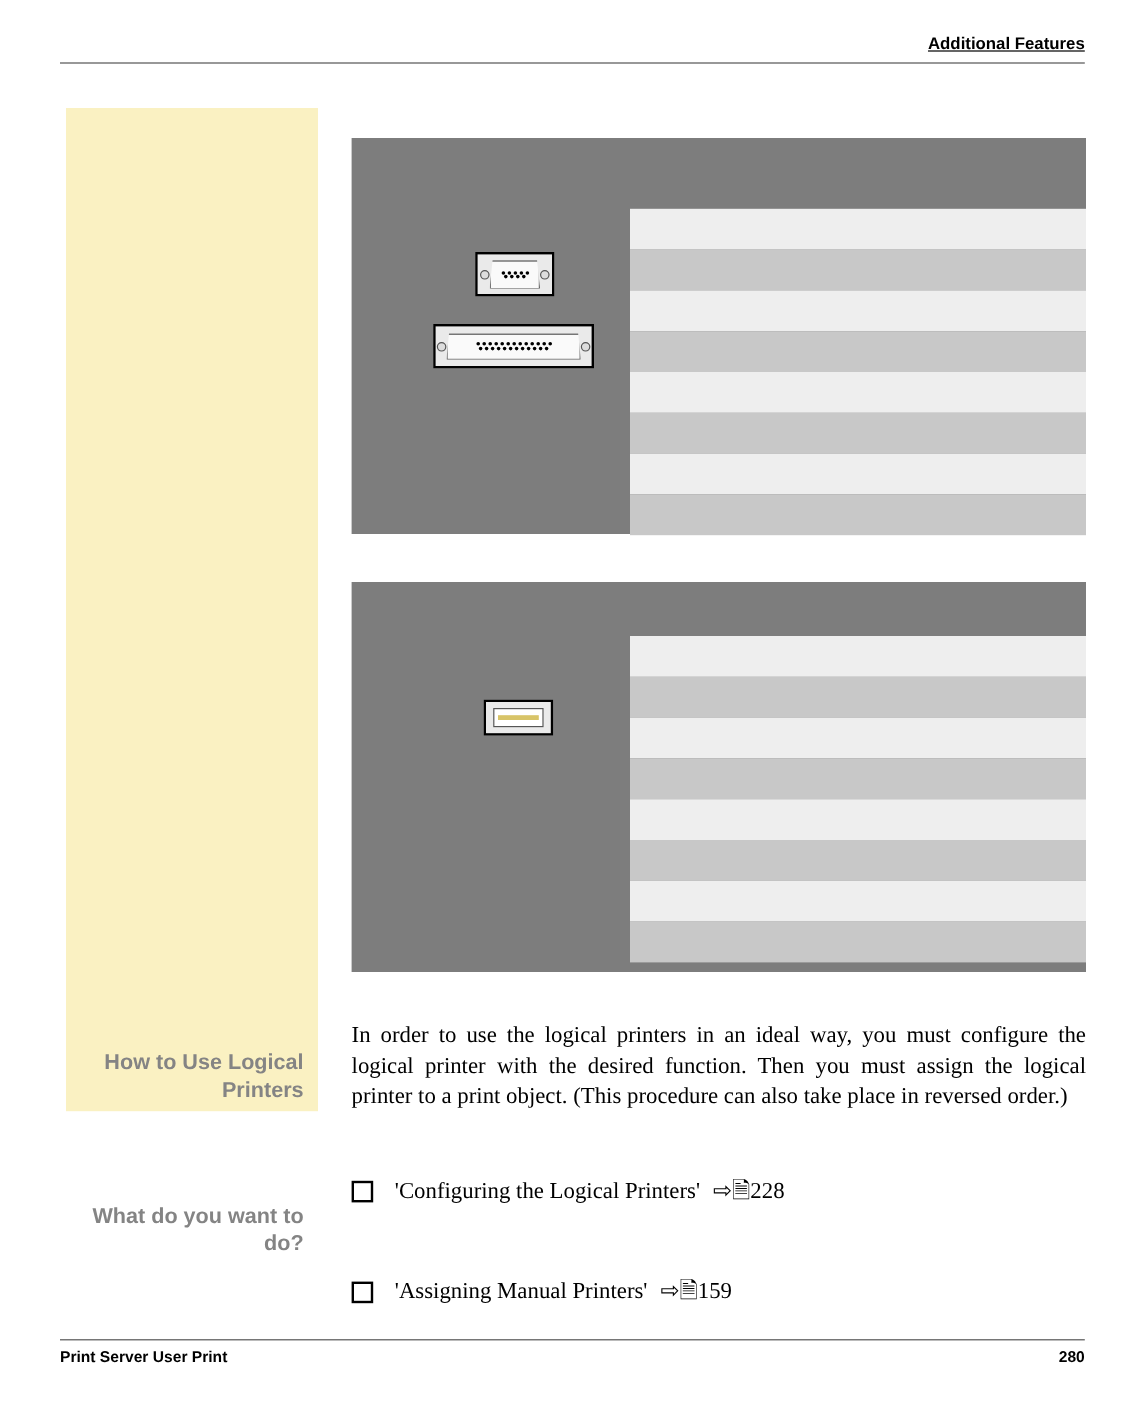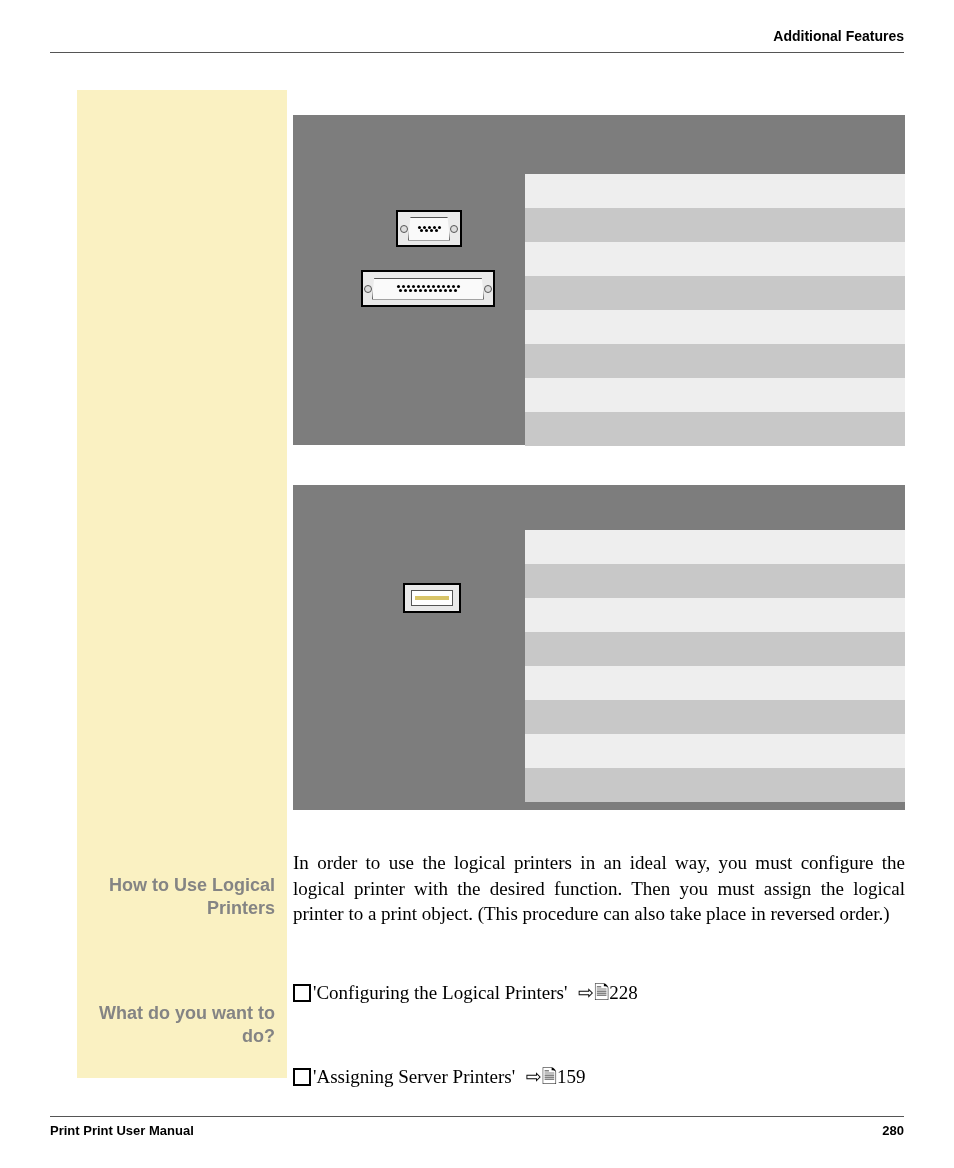--- a/index.html
+++ b/index.html
@@ -20,27 +20,28 @@
     top: 28px;
     left: 50px;
     right: 50px;
     text-align: right;
     font-family: Arial, Helvetica, sans-serif;
     font-weight: bold;
     font-size: 14px;
     color: #000;
     border-bottom: 1px solid #555;
     padding-bottom: 8px;
+    text-decoration: underline;
   }
   .sidebar {
     position: absolute;
-    left: 77px;
+    left: 55px;
     top: 90px;
     width: 210px;
-    height: 988px;
+    height: 836px;
     background: #faf1c2;
   }
   .sidebar-heading {
     position: absolute;
     right: 12px;
     width: 180px;
     text-align: right;
     font-family: Arial, Helvetica, sans-serif;
     font-weight: bold;
     font-size: 18px;
@@ -111,21 +112,21 @@
     text-align: justify;
   }
   .check-list {
     margin-top: 22px;
     font-size: 19px;
     line-height: 1.9;
   }
   .check-item {
     display: flex;
     align-items: center;
-    gap: 2px;
+    gap: 18px;
     margin-top: 48px;
   }
   .checkbox {
     width: 14px; height: 14px; border: 2px solid #000; display:inline-block;flex-shrink:0;
   }
   .arrow-page{display:inline-flex;align-items:center;gap:0px;margin-left:6px;}
   .footer {
     position: absolute;
     left: 50px; right: 50px; bottom: 30px;
     border-top: 1px solid #555;
@@ -245,29 +246,29 @@
           <span class="arrow-page">
             <span>⇨</span>
               <span>🗎</span>
               <span>228</span>
           </span>
         </span>
       </div>
       <div class="check-item">
         <span class="checkbox"></span>
         <span>
-          <span>'Assigning Server Printers'</span>
+          <span>'Assigning Manual Printers'</span>
           <span class="arrow-page">
             <span>⇨</span>
               <span>🗎</span>
               <span>159</span>
           </span>
         </span>
       </div>
     </div>
 
   </div>
 
   <div class="footer">
-    <span>Print Print User Manual</span>
+    <span>Print Server User Print</span>
     <span>280</span>
   </div>
 </div>
 
 </body></html>

